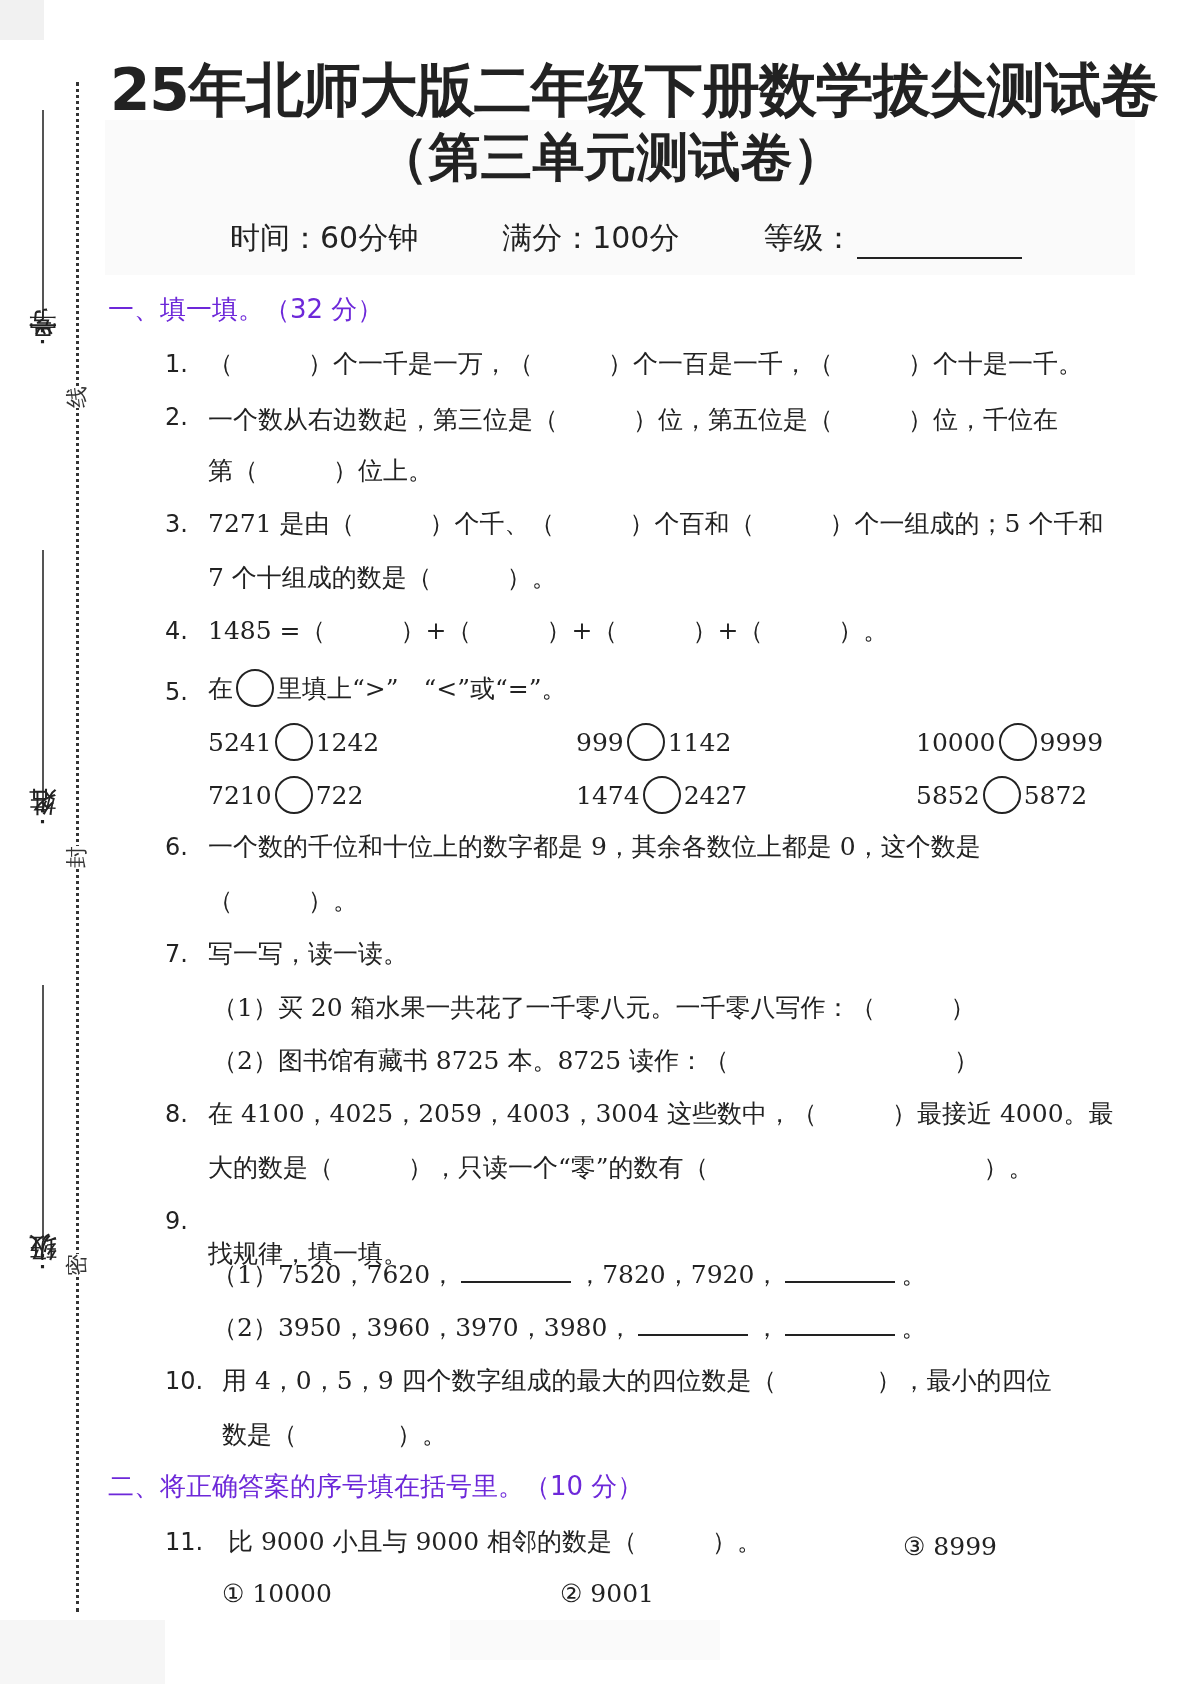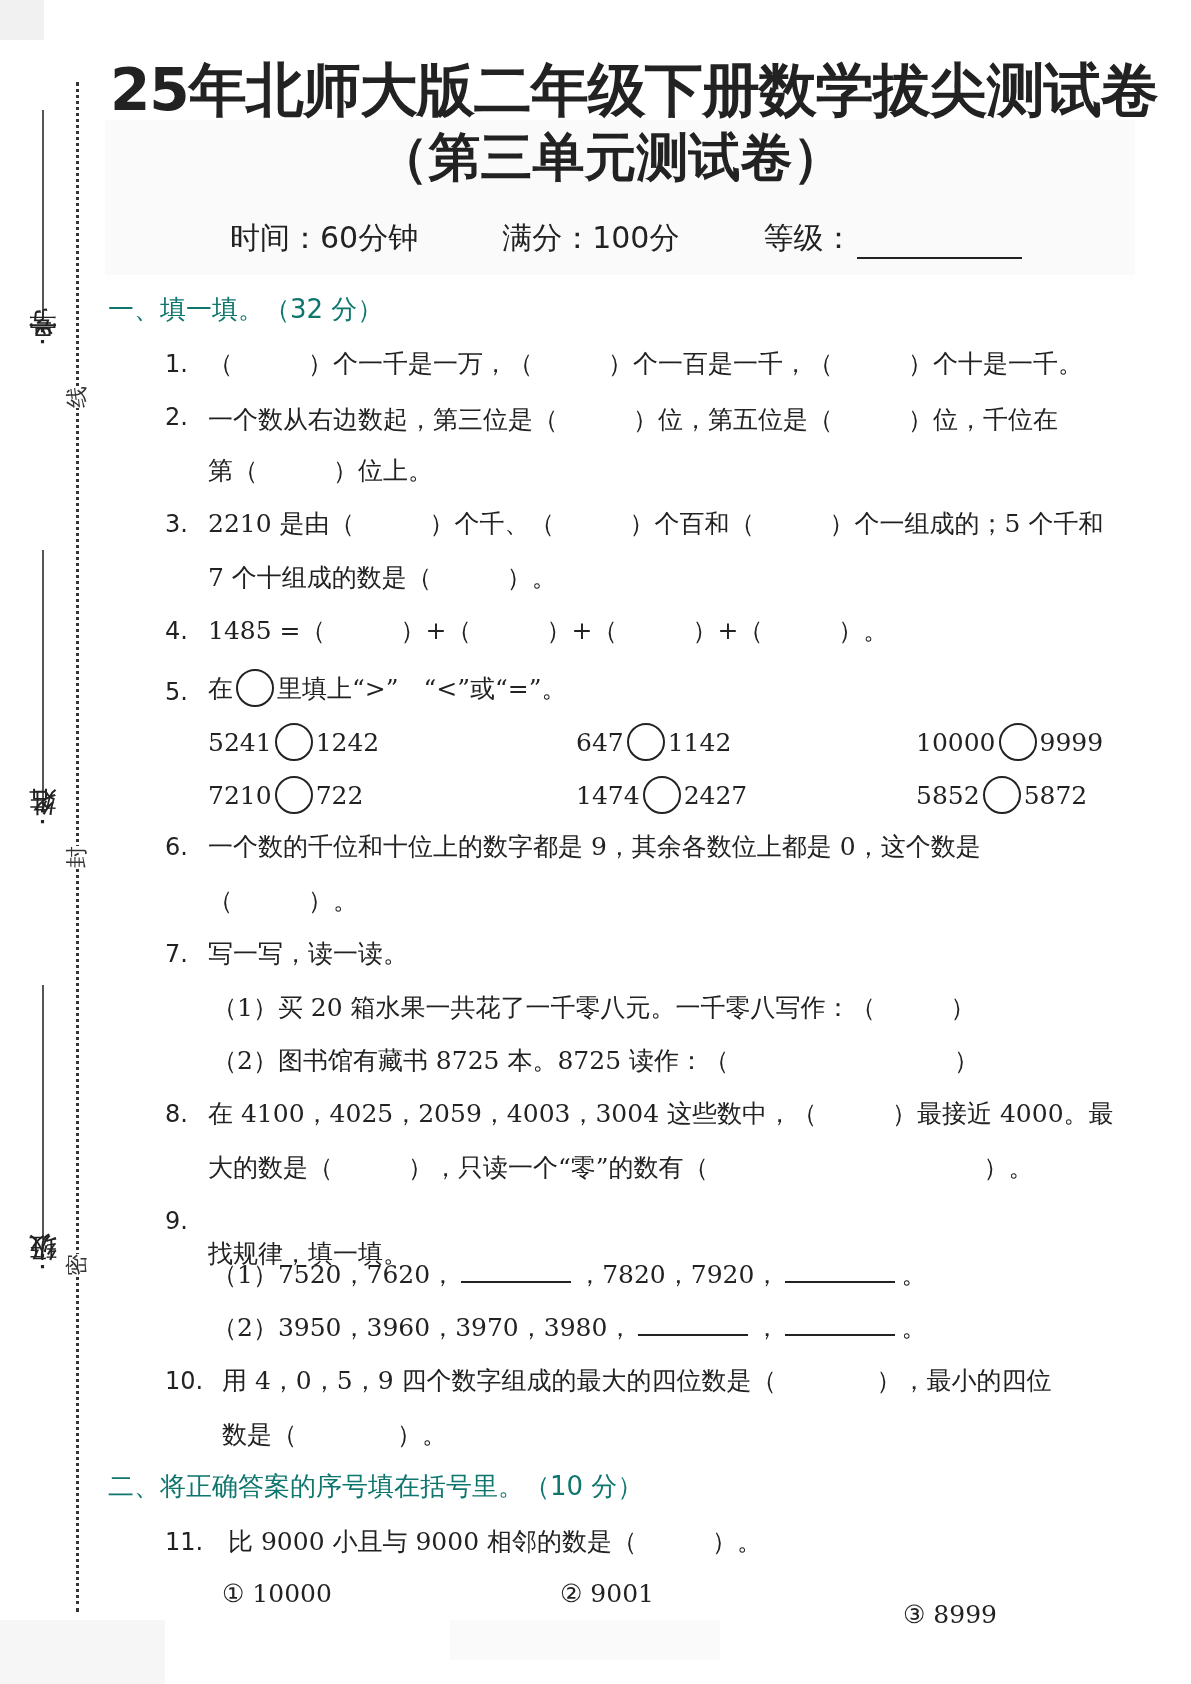--- a/index.html
+++ b/index.html
@@ -35,21 +35,21 @@
     writing-mode: vertical-rl; transform: rotate(180deg); white-space: nowrap;
   }
   .seal-char {
     position: absolute; left: 66px; font-family: "DejaVu Sans", "Liberation Sans", sans-serif; font-size: 22px; color: #333;
     transform: rotate(-90deg); background: #fff; padding: 2px 0;
   }
 
   
   .sec {
     position: absolute; left: 108px;
-    font-family: "DejaVu Sans", "Liberation Sans", sans-serif; font-size: 26px; color: #0f766e; white-space: nowrap;
+    font-family: "DejaVu Sans", "Liberation Sans", sans-serif; font-size: 26px; color: #6d28d9; white-space: nowrap;
   }
   .line-text {
     position: absolute; font-size: 25px; color: #222; white-space: nowrap;
     font-family: "DejaVu Serif", "Liberation Serif", serif;
   }
   .qnum { position: absolute; left: 165px; font-family: "DejaVu Sans", "Liberation Sans", sans-serif; font-size: 24px; color: #222; }
   .cmp-row { position: absolute; font-size: 25px; white-space: nowrap; display: flex; align-items: center; }
   .circle { display: inline-block; width: 38px; height: 38px; border: 2px solid #222; border-radius: 50%; margin: 0 3px; box-sizing: border-box; vertical-align: middle; }
   .blank-u { display: inline-block; width: 110px; border-bottom: 2px solid #222; height: 22px; margin: 0 6px; vertical-align: baseline; }
   .foot-shade1 { position: absolute; left: 0; top: 1620px; width: 165px; height: 64px; background: #f6f6f6; }
@@ -92,40 +92,40 @@
 <div class="sec" style="top:292px;">一、填一填。（32 分）</div>
 
 <div class="qnum" style="top:350px;">1.</div>
 <div class="line-text" style="left:208px;top:347px;text-align:right;">（　　　）个一千是一万，（　　　）个一百是一千，（　　　）个十是一千。</div>
 
 <div class="qnum" style="top:403px;">2.</div>
 <div class="line-text" style="left:208px;top:403px;">一个数从右边数起，第三位是（　　　）位，第五位是（　　　）位，千位在</div>
 <div class="line-text" style="left:208px;top:454px;">第（　　　）位上。</div>
 
 <div class="qnum" style="top:510px;">3.</div>
-<div class="line-text" style="left:208px;top:507px;">2210 是由（　　　）个千、（　　　）个百和（　　　）个一组成的；5 个千和</div>
+<div class="line-text" style="left:208px;top:507px;">7271 是由（　　　）个千、（　　　）个百和（　　　）个一组成的；5 个千和</div>
 <div class="line-text" style="left:208px;top:561px;">7 个十组成的数是（　　　）。</div>
 
 <div class="qnum" style="top:617px;">4.</div>
 <div class="line-text" style="left:208px;top:614px;">1485 =（　　　）+（　　　）+（　　　）+（　　　）。</div>
 
 <div class="qnum" style="top:678px;">5.</div>
 <div class="cmp-row" style="left:208px;top:669px;">
   <span>在</span>
   <span class="circle"></span>
   <span>里填上“&gt;”　“&lt;”或“=”。</span>
 </div>
 
 <div class="cmp-row" style="left:208px;top:723px;">
   <span>5241</span>
   <span class="circle"></span>
   <span>1242</span>
 </div>
 <div class="cmp-row" style="left:576px;top:723px;">
-  <span>647</span>
+  <span>999</span>
   <span class="circle"></span>
   <span>1142</span>
 </div>
 <div class="cmp-row" style="left:916px;top:723px;">
   <span>10000</span>
   <span class="circle"></span>
   <span>9999</span>
 </div>
 <div class="cmp-row" style="left:208px;top:776px;">
   <span>7210</span>
@@ -168,16 +168,16 @@
 <div class="qnum" style="top:1367px;">10.</div>
 <div class="line-text" style="left:222px;top:1364px;">用 4，0，5，9 四个数字组成的最大的四位数是（　　　　），最小的四位</div>
 <div class="line-text" style="left:222px;top:1418px;">数是（　　　　）。</div>
 
 <div class="sec" style="top:1469px;">二、将正确答案的序号填在括号里。（10 分）</div>
 
 <div class="qnum" style="top:1528px;">11.</div>
 <div class="line-text" style="left:228px;top:1525px;">比 9000 小且与 9000 相邻的数是（　　　）。</div>
 <div class="line-text" style="left:222px;top:1579px;">① 10000</div>
 <div class="line-text" style="left:560px;top:1579px;">② 9001</div>
-<div class="line-text" style="left:903px;top:1600px;">③ 8999</div>
+<div class="line-text" style="left:903px;top:1532px;">③ 8999</div>
 
 <div class="foot-shade1"></div>
 <div class="foot-shade2"></div>
 
 </body></html>

